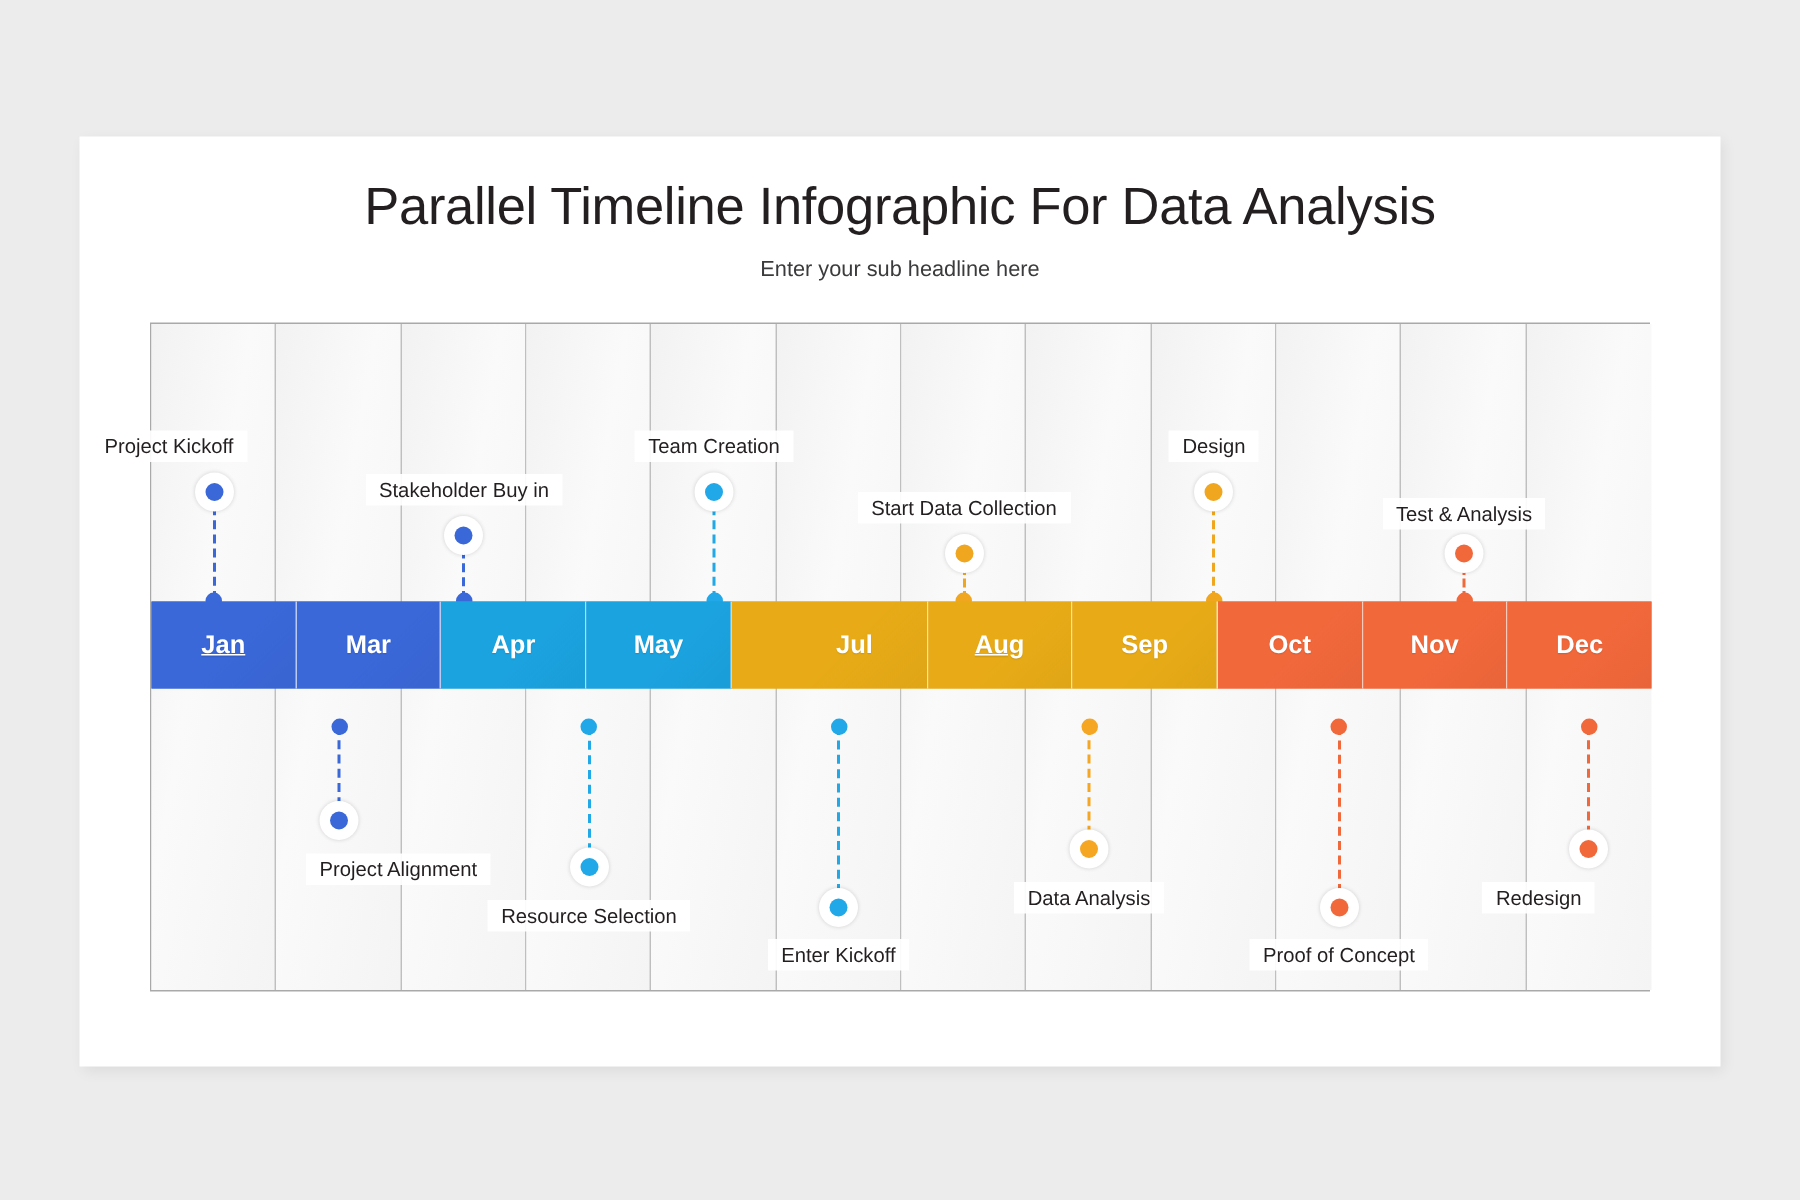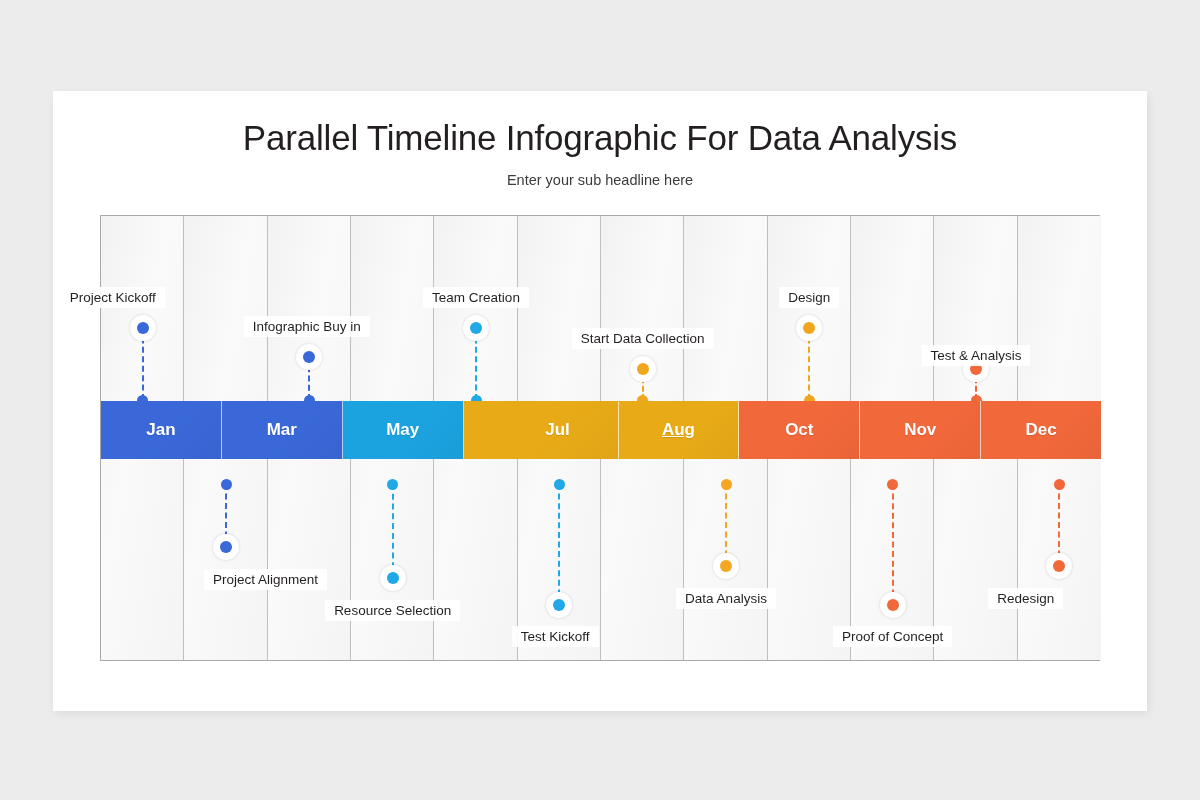--- a/index.html
+++ b/index.html
@@ -168,21 +168,21 @@
             <i style="background: rgb(58, 104, 216);"></i>
           </div>
           <div class="chip" style="top: 70.5px; left: -40.3802px;">Project Kickoff</div>
         </div>
         <div class="marker" style="left: 0px; top: 0px;">
           <div class="stem" style="left: 207.333px; top: 141px; height: 43px; border-left-color: rgb(58, 104, 216);"></div>
           <div class="dot-small" style="left: 202.833px; top: 178.5px; background: rgb(58, 104, 216);"></div>
           <div class="dot-big" style="left: 195.333px; top: 128px;">
             <i style="background: rgb(58, 104, 216);"></i>
           </div>
-          <div class="chip" style="top: 99.5px; left: 142.669px;">Infographic Buy in</div>
+          <div class="chip" style="top: 99.5px; left: 142.669px;">Stakeholder Buy in</div>
         </div>
         <div class="marker" style="left: 0px; top: 0px;">
           <div class="stem" style="left: 374px; top: 112px; height: 72px; border-left-color: rgb(32, 168, 232);"></div>
           <div class="dot-small" style="left: 369.5px; top: 178.5px; background: rgb(32, 168, 232);"></div>
           <div class="dot-big" style="left: 362px; top: 99px;">
             <i style="background: rgb(32, 168, 232);"></i>
           </div>
           <div class="chip" style="top: 70.5px; left: 322.102px;">Team Creation</div>
         </div>
         <div class="marker" style="left: 0px; top: 0px;">
@@ -200,29 +200,31 @@
             <i style="background: rgb(240, 166, 30);"></i>
           </div>
           <div class="chip" style="top: 70.5px; left: 678.318px;">Design</div>
         </div>
         <div class="marker" style="left: 0px; top: 0px;">
           <div class="stem" style="left: 874px; top: 153px; height: 31px; border-left-color: rgb(241, 104, 59);"></div>
           <div class="dot-small" style="left: 869.5px; top: 178.5px; background: rgb(241, 104, 59);"></div>
           <div class="dot-big" style="left: 862px; top: 140px;">
             <i style="background: rgb(241, 104, 59);"></i>
           </div>
-          <div class="chip" style="top: 129px; left: 820.602px;">Test &amp; Analysis</div>
+          <div class="chip" style="top: 116px; left: 820.602px;">Test &amp; Analysis</div>
         </div>
       </div>
     <div id="month-bar">
-        <div class="month-cell" style="background: linear-gradient(135deg, rgb(58, 104, 216) 0%, rgb(58, 104, 216) 55%, rgba(0, 0, 0, 0.1) 185%) rgb(58, 104, 216);">Jan</div>
+        <div class="month-cell" style="background: linear-gradient(135deg, rgb(58, 104, 216) 0%, rgb(58, 104, 216) 55%, rgba(0, 0, 0, 0.1) 185%) rgb(58, 104, 216); text-decoration: underline;">Jan</div>
         <div class="month-cell" style="background: linear-gradient(135deg, rgb(58, 104, 216) 0%, rgb(58, 104, 216) 55%, rgba(0, 0, 0, 0.1) 185%) rgb(58, 104, 216);">Mar</div>
+        <div class="month-cell" style="background: linear-gradient(135deg, rgb(27, 163, 224) 0%, rgb(27, 163, 224) 55%, rgba(0, 0, 0, 0.1) 185%) rgb(27, 163, 224);">Apr</div>
         <div class="month-cell" style="background: linear-gradient(135deg, rgb(27, 163, 224) 0%, rgb(27, 163, 224) 55%, rgba(0, 0, 0, 0.1) 185%) rgb(27, 163, 224);">May</div>
         <div class="month-cell" style="background: linear-gradient(135deg, rgb(232, 171, 23) 0%, rgb(232, 171, 23) 55%, rgba(0, 0, 0, 0.1) 185%) rgb(232, 171, 23); padding-left: 34px;">Jul</div>
         <div class="month-cell" style="background: linear-gradient(135deg, rgb(232, 171, 23) 0%, rgb(232, 171, 23) 55%, rgba(0, 0, 0, 0.1) 185%) rgb(232, 171, 23); text-decoration: underline;">Aug</div>
+        <div class="month-cell" style="background: linear-gradient(135deg, rgb(232, 171, 23) 0%, rgb(232, 171, 23) 55%, rgba(0, 0, 0, 0.1) 185%) rgb(232, 171, 23);">Sep</div>
         <div class="month-cell" style="background: linear-gradient(135deg, rgb(241, 104, 59) 0%, rgb(241, 104, 59) 55%, rgba(0, 0, 0, 0.1) 185%) rgb(241, 104, 59);">Oct</div>
         <div class="month-cell" style="background: linear-gradient(135deg, rgb(241, 104, 59) 0%, rgb(241, 104, 59) 55%, rgba(0, 0, 0, 0.1) 185%) rgb(241, 104, 59);">Nov</div>
         <div class="month-cell" style="background: linear-gradient(135deg, rgb(241, 104, 59) 0%, rgb(241, 104, 59) 55%, rgba(0, 0, 0, 0.1) 185%) rgb(241, 104, 59);">Dec</div>
       </div>
     <div id="markers-below">
         <div class="marker" style="left: 0px; top: 0px;">
           <div class="stem" style="left: 124px; top: 268px; height: 63px; border-left-color: rgb(58, 104, 216);"></div>
           <div class="dot-small" style="left: 119.5px; top: 262.5px; background: rgb(58, 104, 216);"></div>
           <div class="dot-big" style="left: 112px; top: 318px;">
             <i style="background: rgb(58, 104, 216);"></i>
@@ -236,21 +238,21 @@
             <i style="background: rgb(32, 168, 232);"></i>
           </div>
           <div class="chip" style="top: 383.5px; left: 224.128px;">Resource Selection</div>
         </div>
         <div class="marker" style="left: 0px; top: 0px;">
           <div class="stem" style="left: 457.333px; top: 268px; height: 121px; border-left-color: rgb(32, 168, 232);"></div>
           <div class="dot-small" style="left: 452.833px; top: 262.5px; background: rgb(32, 168, 232);"></div>
           <div class="dot-big" style="left: 445.333px; top: 376px;">
             <i style="background: rgb(32, 168, 232);"></i>
           </div>
-          <div class="chip" style="top: 409.5px; left: 410.81px;">Test Kickoff</div>
+          <div class="chip" style="top: 409.5px; left: 410.81px;">Enter Kickoff</div>
         </div>
         <div class="marker" style="left: 0px; top: 0px;">
           <div class="stem" style="left: 624px; top: 268px; height: 82px; border-left-color: rgb(245, 166, 35);"></div>
           <div class="dot-small" style="left: 619.5px; top: 262.5px; background: rgb(245, 166, 35);"></div>
           <div class="dot-big" style="left: 612px; top: 337px;">
             <i style="background: rgb(245, 166, 35);"></i>
           </div>
           <div class="chip" style="top: 371.5px; left: 575.102px;">Data Analysis</div>
         </div>
         <div class="marker" style="left: 0px; top: 0px;">

